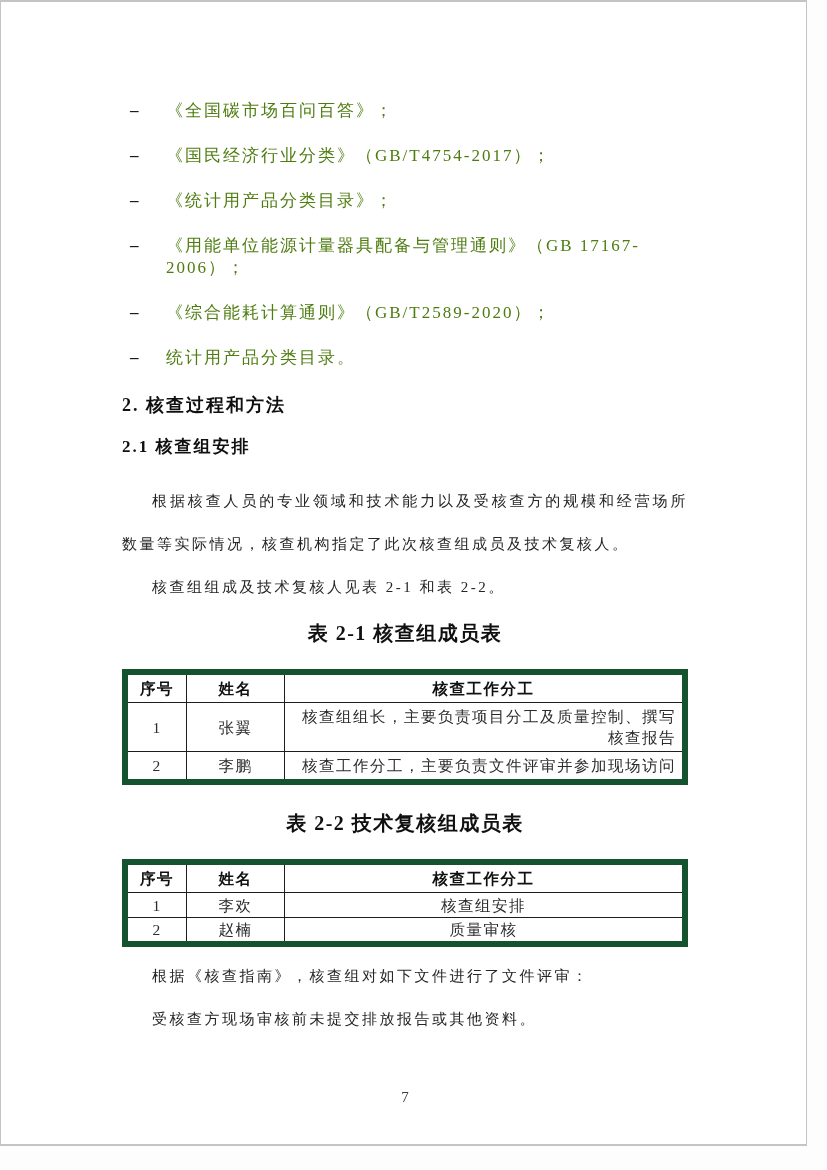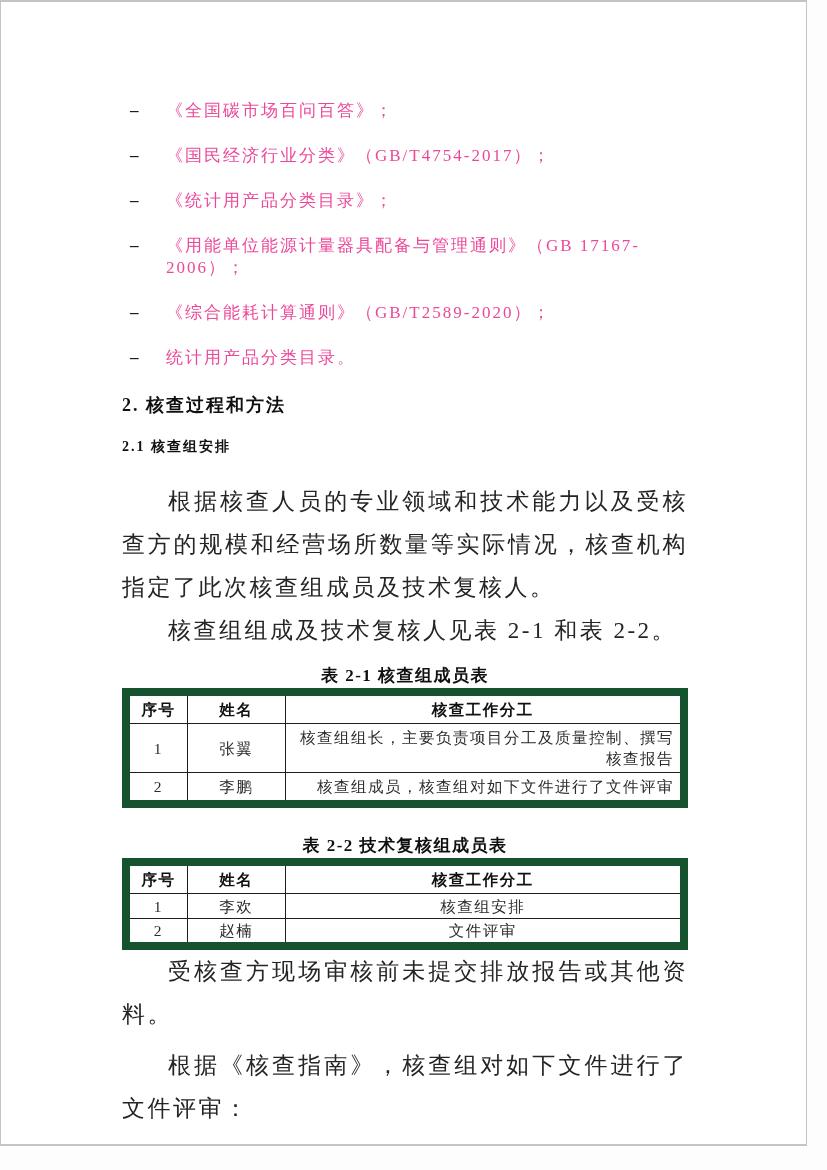--- a/index.html
+++ b/index.html
@@ -35,61 +35,61 @@
     font-size: 17px;
     letter-spacing: 2px;
   }
   .ref-list .dash {
     font-weight: bold;
     width: 36px;
     flex: 0 0 36px;
     color: #1c1c1c;
     letter-spacing: 0;
   }
-  .ref-list .li-text { color: #ec4899; }
+  .ref-list .li-text { color: #4d7c0f; }
   h2.sec {
     font-size: 18px;
     line-height: 26px;
     margin-top: 14px;
     color: #101010;
     letter-spacing: 2px;
     font-weight: bold;
   }
   h3.sub {
-    font-size: 14px;
+    font-size: 17px;
     line-height: 26px;
     margin-top: 16px;
     color: #101010;
     letter-spacing: 2px;
     font-weight: bold;
   }
   p.body {
-    font-size: 23px;
+    font-size: 15px;
     line-height: 43px;
     letter-spacing: 2.5px;
     text-align: justify;
     color: #252525;
   }
   p.body.first { margin-top: 20px; }
   p.indent { text-indent: 2em; }
   .caption {
     text-align: center;
     font-weight: bold;
-    font-size: 17px;
+    font-size: 20px;
     letter-spacing: 1.5px;
     color: #101010;
     line-height: 24px;
   }
   .caption.c21 { margin-top: 12px; }
   .caption.c22 { margin-top: 26px; }
   table.doc {
     width: 100%;
-    margin-top: 0;
+    margin-top: 24px;
     border-collapse: collapse;
-    border: 8px solid #14532d;
+    border: 6px solid #14532d;
     font-size: 15.5px;
     letter-spacing: 1.5px;
     color: #2c2c2c;
     table-layout: fixed;
   }
   table.doc th, table.doc td {
     border: 1px solid #1d1d1d;
     padding: 3px 6px;
     line-height: 21px;
     vertical-align: middle;
@@ -173,21 +173,21 @@
       </thead>
       <tbody>
         <tr>
           <td class="c">1</td>
           <td class="c">张翼</td>
           <td class="l">核查组组长，主要负责项目分工及质量控制、撰写核查报告</td>
         </tr>
         <tr>
           <td class="c">2</td>
           <td class="c">李鹏</td>
-          <td class="l">核查组成员，核查组对如下文件进行了文件评审</td>
+          <td class="l">核查工作分工，主要负责文件评审并参加现场访问</td>
         </tr>
       </tbody>
     </table>
 
     <div class="caption c22">表 2-2 技术复核组成员表</div>
 
     <table class="doc t22">
       <colgroup>
           <col class="col-no">
           <col class="col-name">
@@ -202,25 +202,25 @@
       </thead>
       <tbody>
         <tr>
           <td class="c">1</td>
           <td class="c">李欢</td>
           <td class="c">核查组安排</td>
         </tr>
         <tr>
           <td class="c">2</td>
           <td class="c">赵楠</td>
-          <td class="c">文件评审</td>
+          <td class="c">质量审核</td>
         </tr>
       </tbody>
     </table>
 
 
+    <p class="body p22 indent">根据《核查指南》，核查组对如下文件进行了文件评审：</p>
     <p class="body indent">受核查方现场审核前未提交排放报告或其他资料。</p>
-    <p class="body p22 indent">根据《核查指南》，核查组对如下文件进行了文件评审：</p>
 
     <div class="page-number">7</div>
 
   </div>
 </div>
 
 </body></html>

